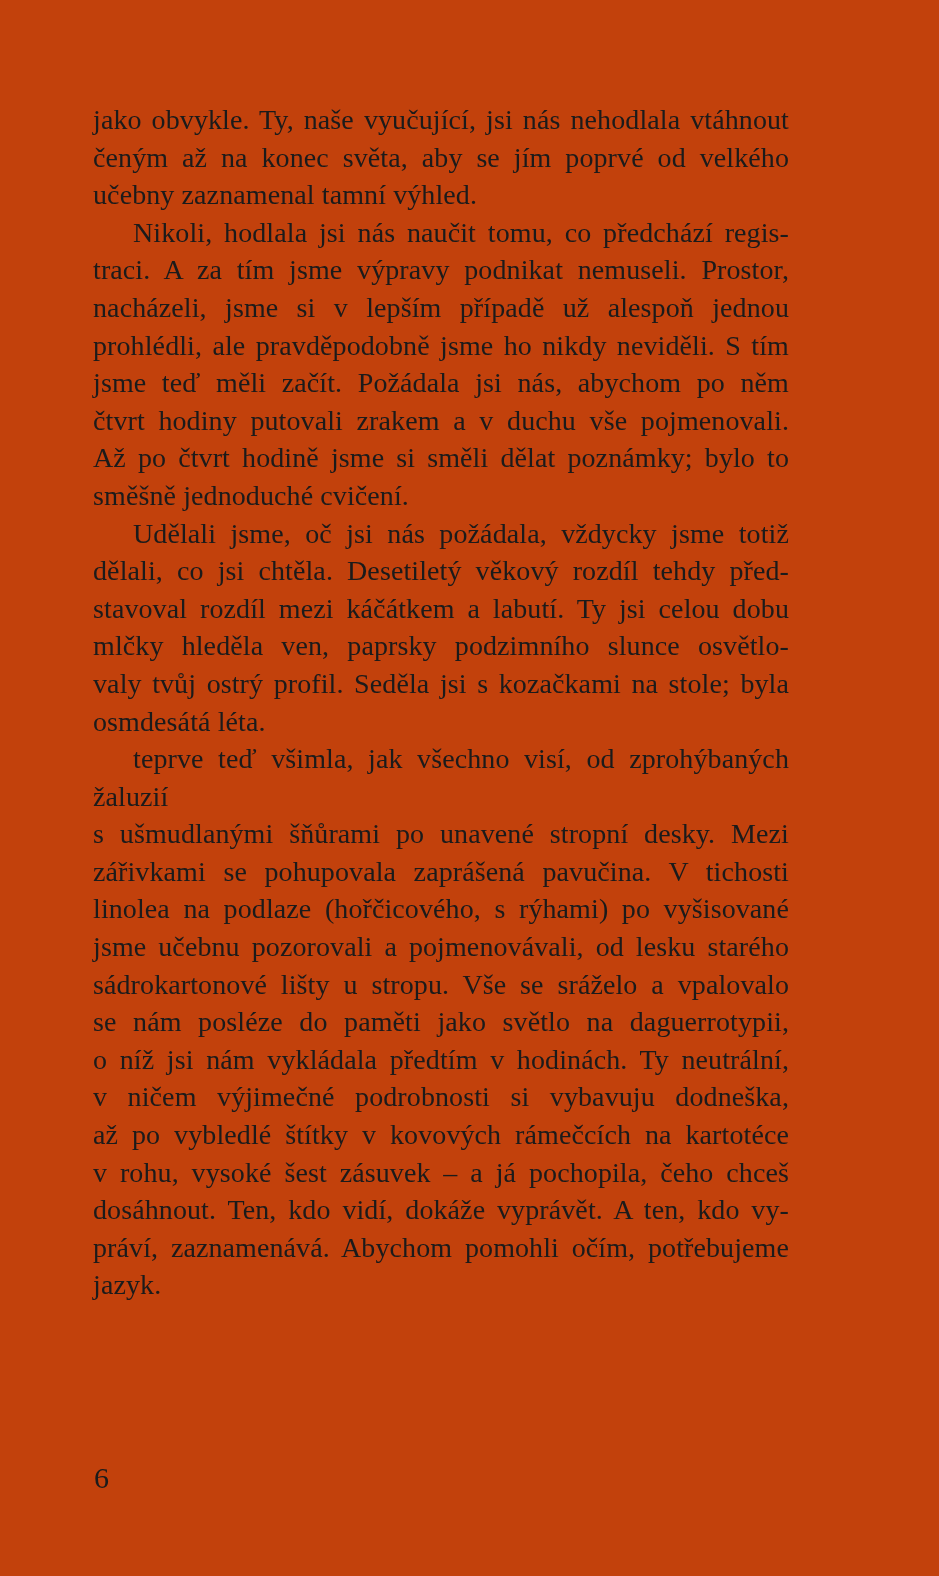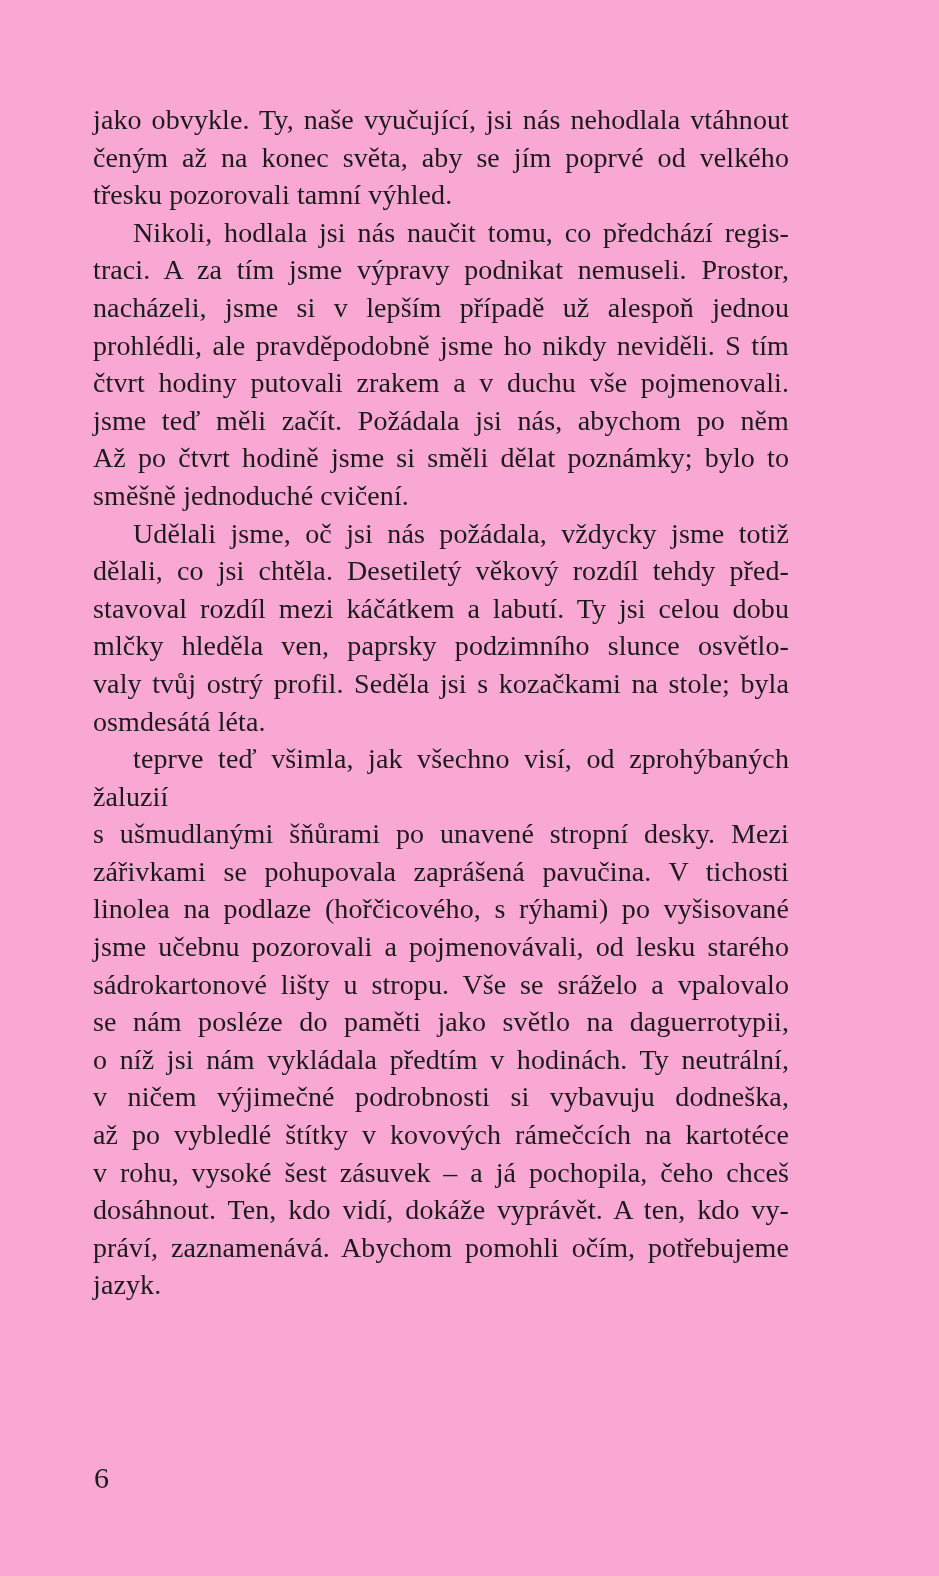--- a/index.html
+++ b/index.html
@@ -4,21 +4,21 @@
 <style>
   html, body {
     margin: 0;
     padding: 0;
     background: #ffffff;
   }
   .book-page {
     position: relative;
     width: 939px;
     height: 1576px;
-    background: #f9a8d4;
+    background: #c2410c;
     overflow: hidden;
     font-family: "Liberation Serif", "DejaVu Serif", serif;
     color: #1b1b1b;
   }
   .text-block {
     position: absolute;
     left: 93px;
     top: 101px;
     width: 696px;
   }
@@ -49,29 +49,29 @@
   }
 </style>
 </head>
 <body>
 
 <div class="book-page">
   <div class="text-block">
       <div class="para">
         <div class="line">jako obvykle. Ty, naše vyučující, jsi nás nehodlala vtáhnout</div>
         <div class="line">čeným až na konec světa, aby se jím poprvé od velkého</div>
-        <div class="line final">třesku pozorovali tamní výhled.</div>
+        <div class="line final">učebny zaznamenal tamní výhled.</div>
       </div>
       <div class="para indented">
         <div class="line">Nikoli, hodlala jsi nás naučit tomu, co předchází regis-</div>
         <div class="line">traci. A za tím jsme výpravy podnikat nemuseli. Prostor,</div>
         <div class="line">nacházeli, jsme si v lepším případě už alespoň jednou</div>
         <div class="line">prohlédli, ale pravděpodobně jsme ho nikdy neviděli. S tím</div>
+        <div class="line">jsme teď měli začít. Požádala jsi nás, abychom po něm</div>
         <div class="line">čtvrt hodiny putovali zrakem a v duchu vše pojmenovali.</div>
-        <div class="line">jsme teď měli začít. Požádala jsi nás, abychom po něm</div>
         <div class="line">Až po čtvrt hodině jsme si směli dělat poznámky; bylo to</div>
         <div class="line final">směšně jednoduché cvičení.</div>
       </div>
       <div class="para indented">
         <div class="line">Udělali jsme, oč jsi nás požádala, vždycky jsme totiž</div>
         <div class="line">dělali, co jsi chtěla. Desetiletý věkový rozdíl tehdy před-</div>
         <div class="line">stavoval rozdíl mezi káčátkem a labutí. Ty jsi celou dobu</div>
         <div class="line">mlčky hleděla ven, paprsky podzimního slunce osvětlo-</div>
         <div class="line">valy tvůj ostrý profil. Seděla jsi s kozačkami na stole; byla</div>
         <div class="line final">osmdesátá léta.</div>

